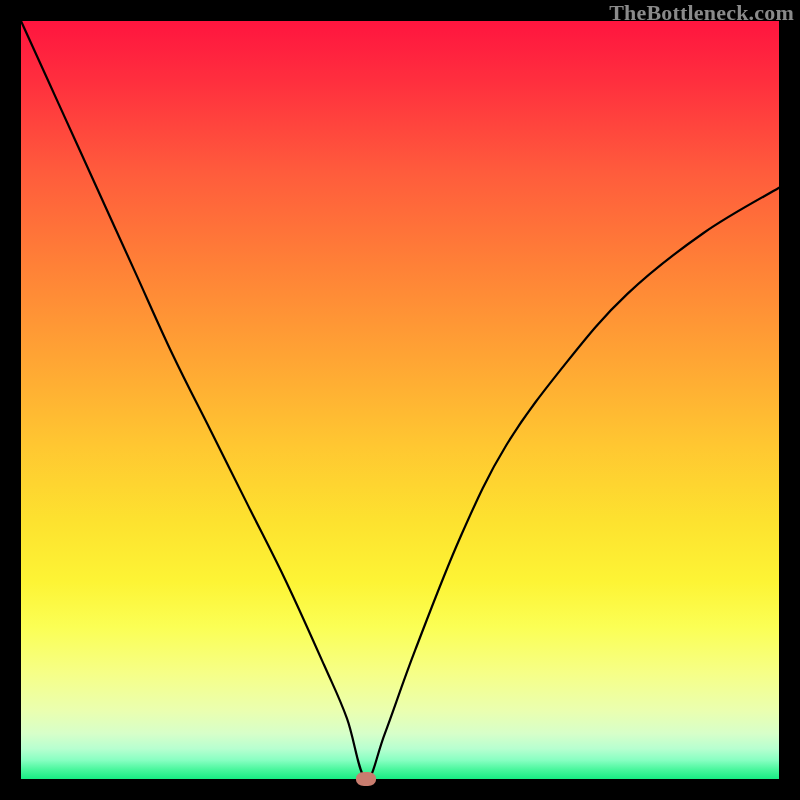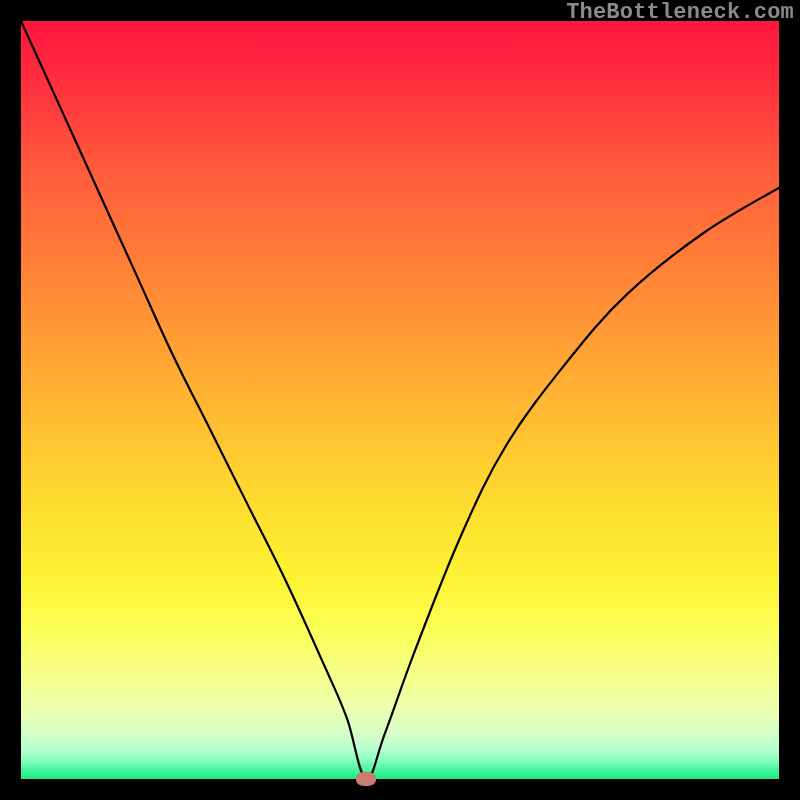--- a/index.html
+++ b/index.html
@@ -32,21 +32,21 @@
       #b7ffd0 96%,
       #88ffc2 97.5%,
       #4cf79f 98.7%,
       #17ec83 100%
     );
   }
   .watermark {
     position: absolute;
     top: 0px;
     right: 6px;
-    font-family: Liberation Mono, monospace;
+    font-family: Liberation Serif, serif;
     font-size: 22px;
     font-weight: bold;
     color: #8a8a8a;
     letter-spacing: 0.2px;
   }
   .marker {
     position: absolute;
     width: 20px;
     height: 14px;
     border-radius: 8px / 6px;

